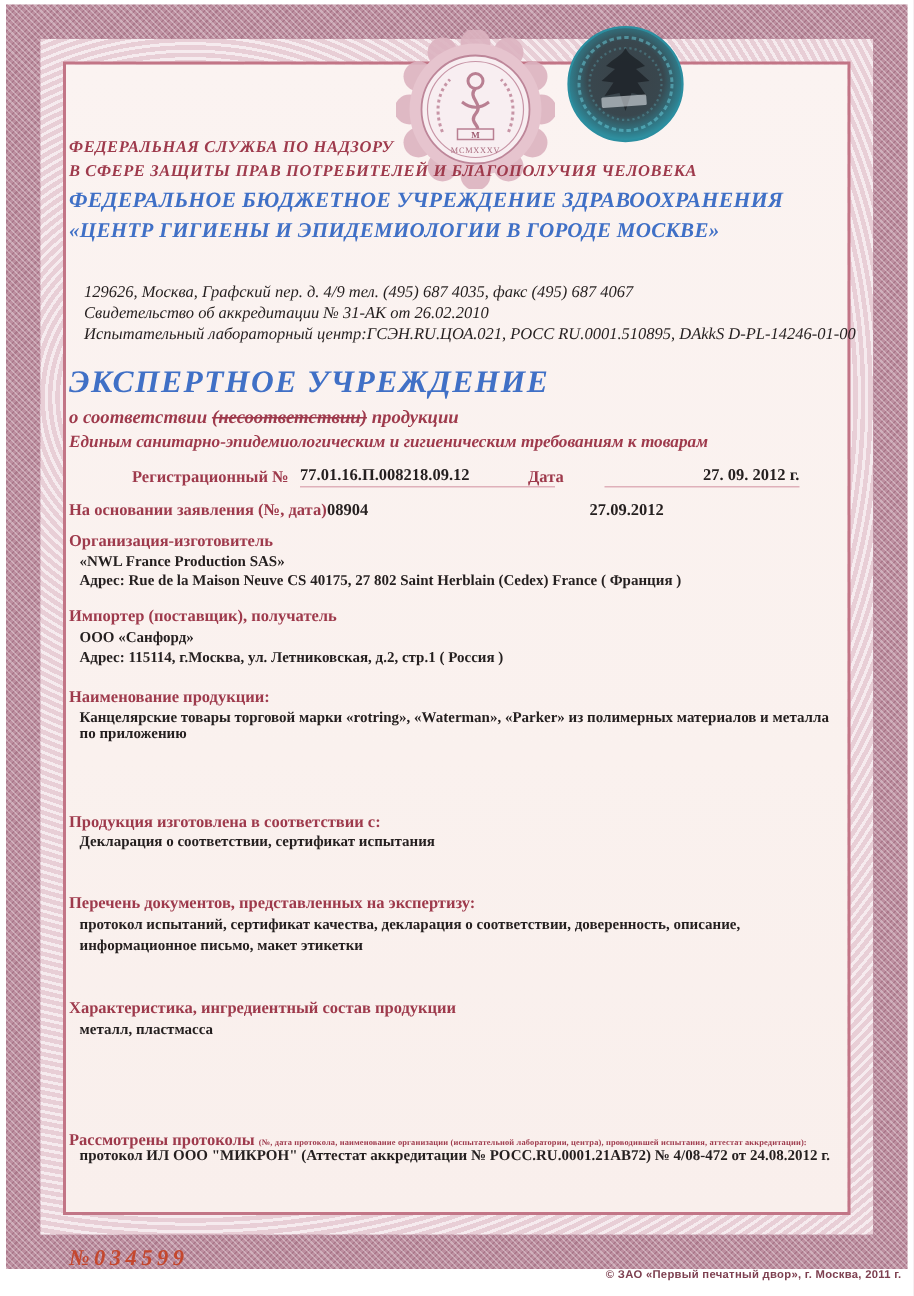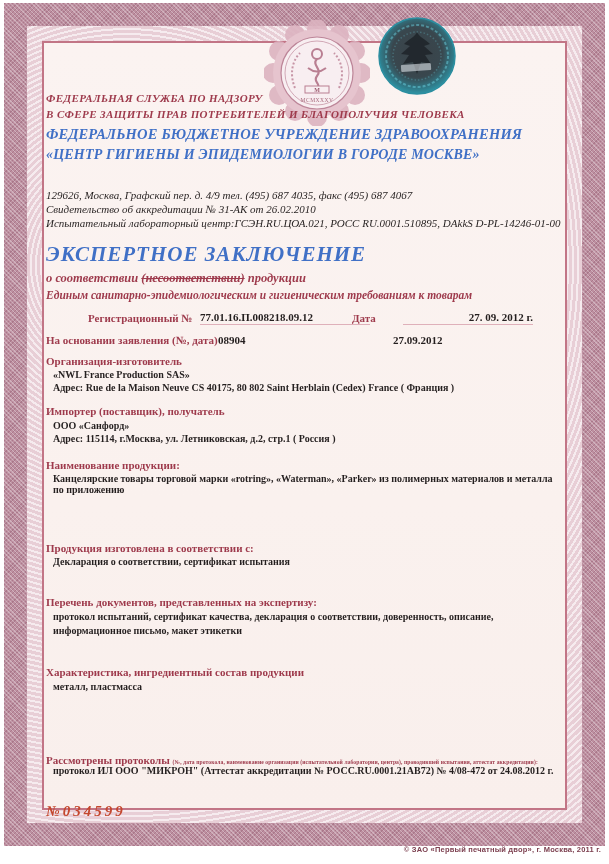--- a/index.html
+++ b/index.html
@@ -29,36 +29,36 @@
       linear-gradient(180deg,#fbf3f1 0%,#faf1ee 60%,#f9efec 100%);
   }
   
   .rosette{position:absolute;left:264px;top:20px;width:106px;height:106px;}
   .hologram{position:absolute;left:377px;top:16px;width:80px;height:80px;}
   
   .abs{position:absolute;}
   .center{left:46px;width:517px;text-align:left;font-style:italic;}
   .red{color:#9e3a4c;}
   .blue{color:#4070c6;}
-  .ink{color:#241f1f;}
+  .ink{color:#241f1f;margin-left:10px;}
   .b{font-weight:bold;}
   .hdr{font-size:11px;letter-spacing:.4px;}
   .org1{font-size:14.5px;letter-spacing:.2px;}
   .org2{font-size:14px;letter-spacing:.2px;}
   .addr{font-size:11px;}
   .title-main{font-size:21px;letter-spacing:1px;}
   .sub{font-size:12.5px;}
   .sub2{font-size:11.5px;}
   .struck{text-decoration:line-through;}
   .label{font-size:11px;font-weight:bold;color:#9e3a4c;}
   .val{font-size:10px;color:#241f1f;font-weight:bold;}
   .valb{font-size:11px;font-weight:bold;color:#241f1f;}
   .uline{border-bottom:1px solid #dfb0ba;padding-bottom:1px;}
   .note{font-size:5.6px;font-weight:bold;color:#9e3a4c;letter-spacing:.1px;}
-  .serial{font-size:15px;font-weight:bold;color:#c4472e;letter-spacing:3px;}
+  .serial{font-size:15px;font-weight:bold;color:#c4472e;letter-spacing:3px;margin-top:28px;}
   .footer{
     position:absolute;top:845px;right:8px;
     font-family:"Liberation Sans","DejaVu Sans",sans-serif;
     font-size:7.5px;font-weight:bold;color:#7d4050;letter-spacing:.2px;
   }
 </style>
 </head>
 <body>
 
 <div class="doc">
@@ -117,36 +117,36 @@
 
 <div class="abs center hdr b red" style="top:92px">ФЕДЕРАЛЬНАЯ СЛУЖБА ПО НАДЗОРУ</div>
 <div class="abs center hdr b red" style="top:108px">В СФЕРЕ ЗАЩИТЫ ПРАВ ПОТРЕБИТЕЛЕЙ И БЛАГОПОЛУЧИЯ  ЧЕЛОВЕКА</div>
 <div class="abs center org1 b blue" style="top:126px">ФЕДЕРАЛЬНОЕ БЮДЖЕТНОЕ УЧРЕЖДЕНИЕ ЗДРАВООХРАНЕНИЯ</div>
 <div class="abs center org2 b blue" style="top:147px">«ЦЕНТР ГИГИЕНЫ И ЭПИДЕМИОЛОГИИ В ГОРОДЕ МОСКВЕ»</div>
 
 <div class="abs center addr ink" style="top:189px">129626, Москва, Графский пер. д. 4/9 тел. (495) 687 4035, факс (495) 687 4067</div>
 <div class="abs center addr ink" style="top:203px">Свидетельство об аккредитации № 31-АК от 26.02.2010</div>
 <div class="abs center addr ink" style="top:217px">Испытательный лабораторный центр:ГСЭН.RU.ЦОА.021, РОСС RU.0001.510895, DAkkS D-PL-14246-01-00</div>
 
-<div class="abs center title-main b blue" style="top:242px">ЭКСПЕРТНОЕ ЗАКЛЮЧЕНИЕ</div>
+<div class="abs center title-main b blue" style="top:242px">ЭКСПЕРТНОЕ УЧРЕЖДЕНИЕ</div>
 <div class="abs center sub b red" style="top:271px"><span>о соответствии </span><span class="struck">(несоответствии)</span><span> продукции</span></div>
 <div class="abs center sub2 b red" style="top:289px">Единым санитарно-эпидемиологическим и гигиеническим требованиям к товарам</div>
 
 <div class="abs label" style="left:88px;top:312px">Регистрационный №</div>
 <div class="abs valb uline" style="left:200px;top:311px;width:170px;text-align:left">77.01.16.П.008218.09.12</div>
 <div class="abs label" style="left:352px;top:312px">Дата</div>
 <div class="abs valb uline" style="left:403px;top:311px;width:130px;text-align:right">27. 09. 2012 г.</div>
 
 <div class="abs label" style="left:46px;top:334px">На основании заявления (№, дата)</div>
 <div class="abs valb" style="left:218px;top:334px">08904</div>
 <div class="abs valb" style="left:393px;top:334px">27.09.2012</div>
 
 <div class="abs label" style="left:46px;top:355px">Организация-изготовитель</div>
 <div class="abs val" style="left:53px;top:369px">«NWL France Production SAS»</div>
-<div class="abs val" style="left:53px;top:382px;width:505px">Адрес: Rue de la Maison Neuve CS 40175, 80 802 Saint Herblain (Cedex) France ( Франция )</div>
+<div class="abs val" style="left:53px;top:382px;width:505px">Адрес: Rue de la Maison Neuve CS 40175, 27 802 Saint Herblain (Cedex) France ( Франция )</div>
 
 <div class="abs label" style="left:46px;top:405px">Импортер (поставщик), получатель</div>
 <div class="abs val" style="left:53px;top:420px">ООО «Санфорд»</div>
 <div class="abs val" style="left:53px;top:433px;width:505px">Адрес: 115114, г.Москва, ул. Летниковская, д.2, стр.1 ( Россия )</div>
 
 <div class="abs label" style="left:46px;top:459px">Наименование продукции:</div>
 <div class="abs val" style="left:53px;top:473px;width:507px">Канцелярские товары торговой марки «rotring», «Waterman», «Parker» из полимерных материалов и металла по приложению</div>
 
 <div class="abs label" style="left:46px;top:542px">Продукция изготовлена в соответствии с:</div>
 <div class="abs val" style="left:53px;top:556px;width:505px">Декларация о соответствии, сертификат испытания</div>

